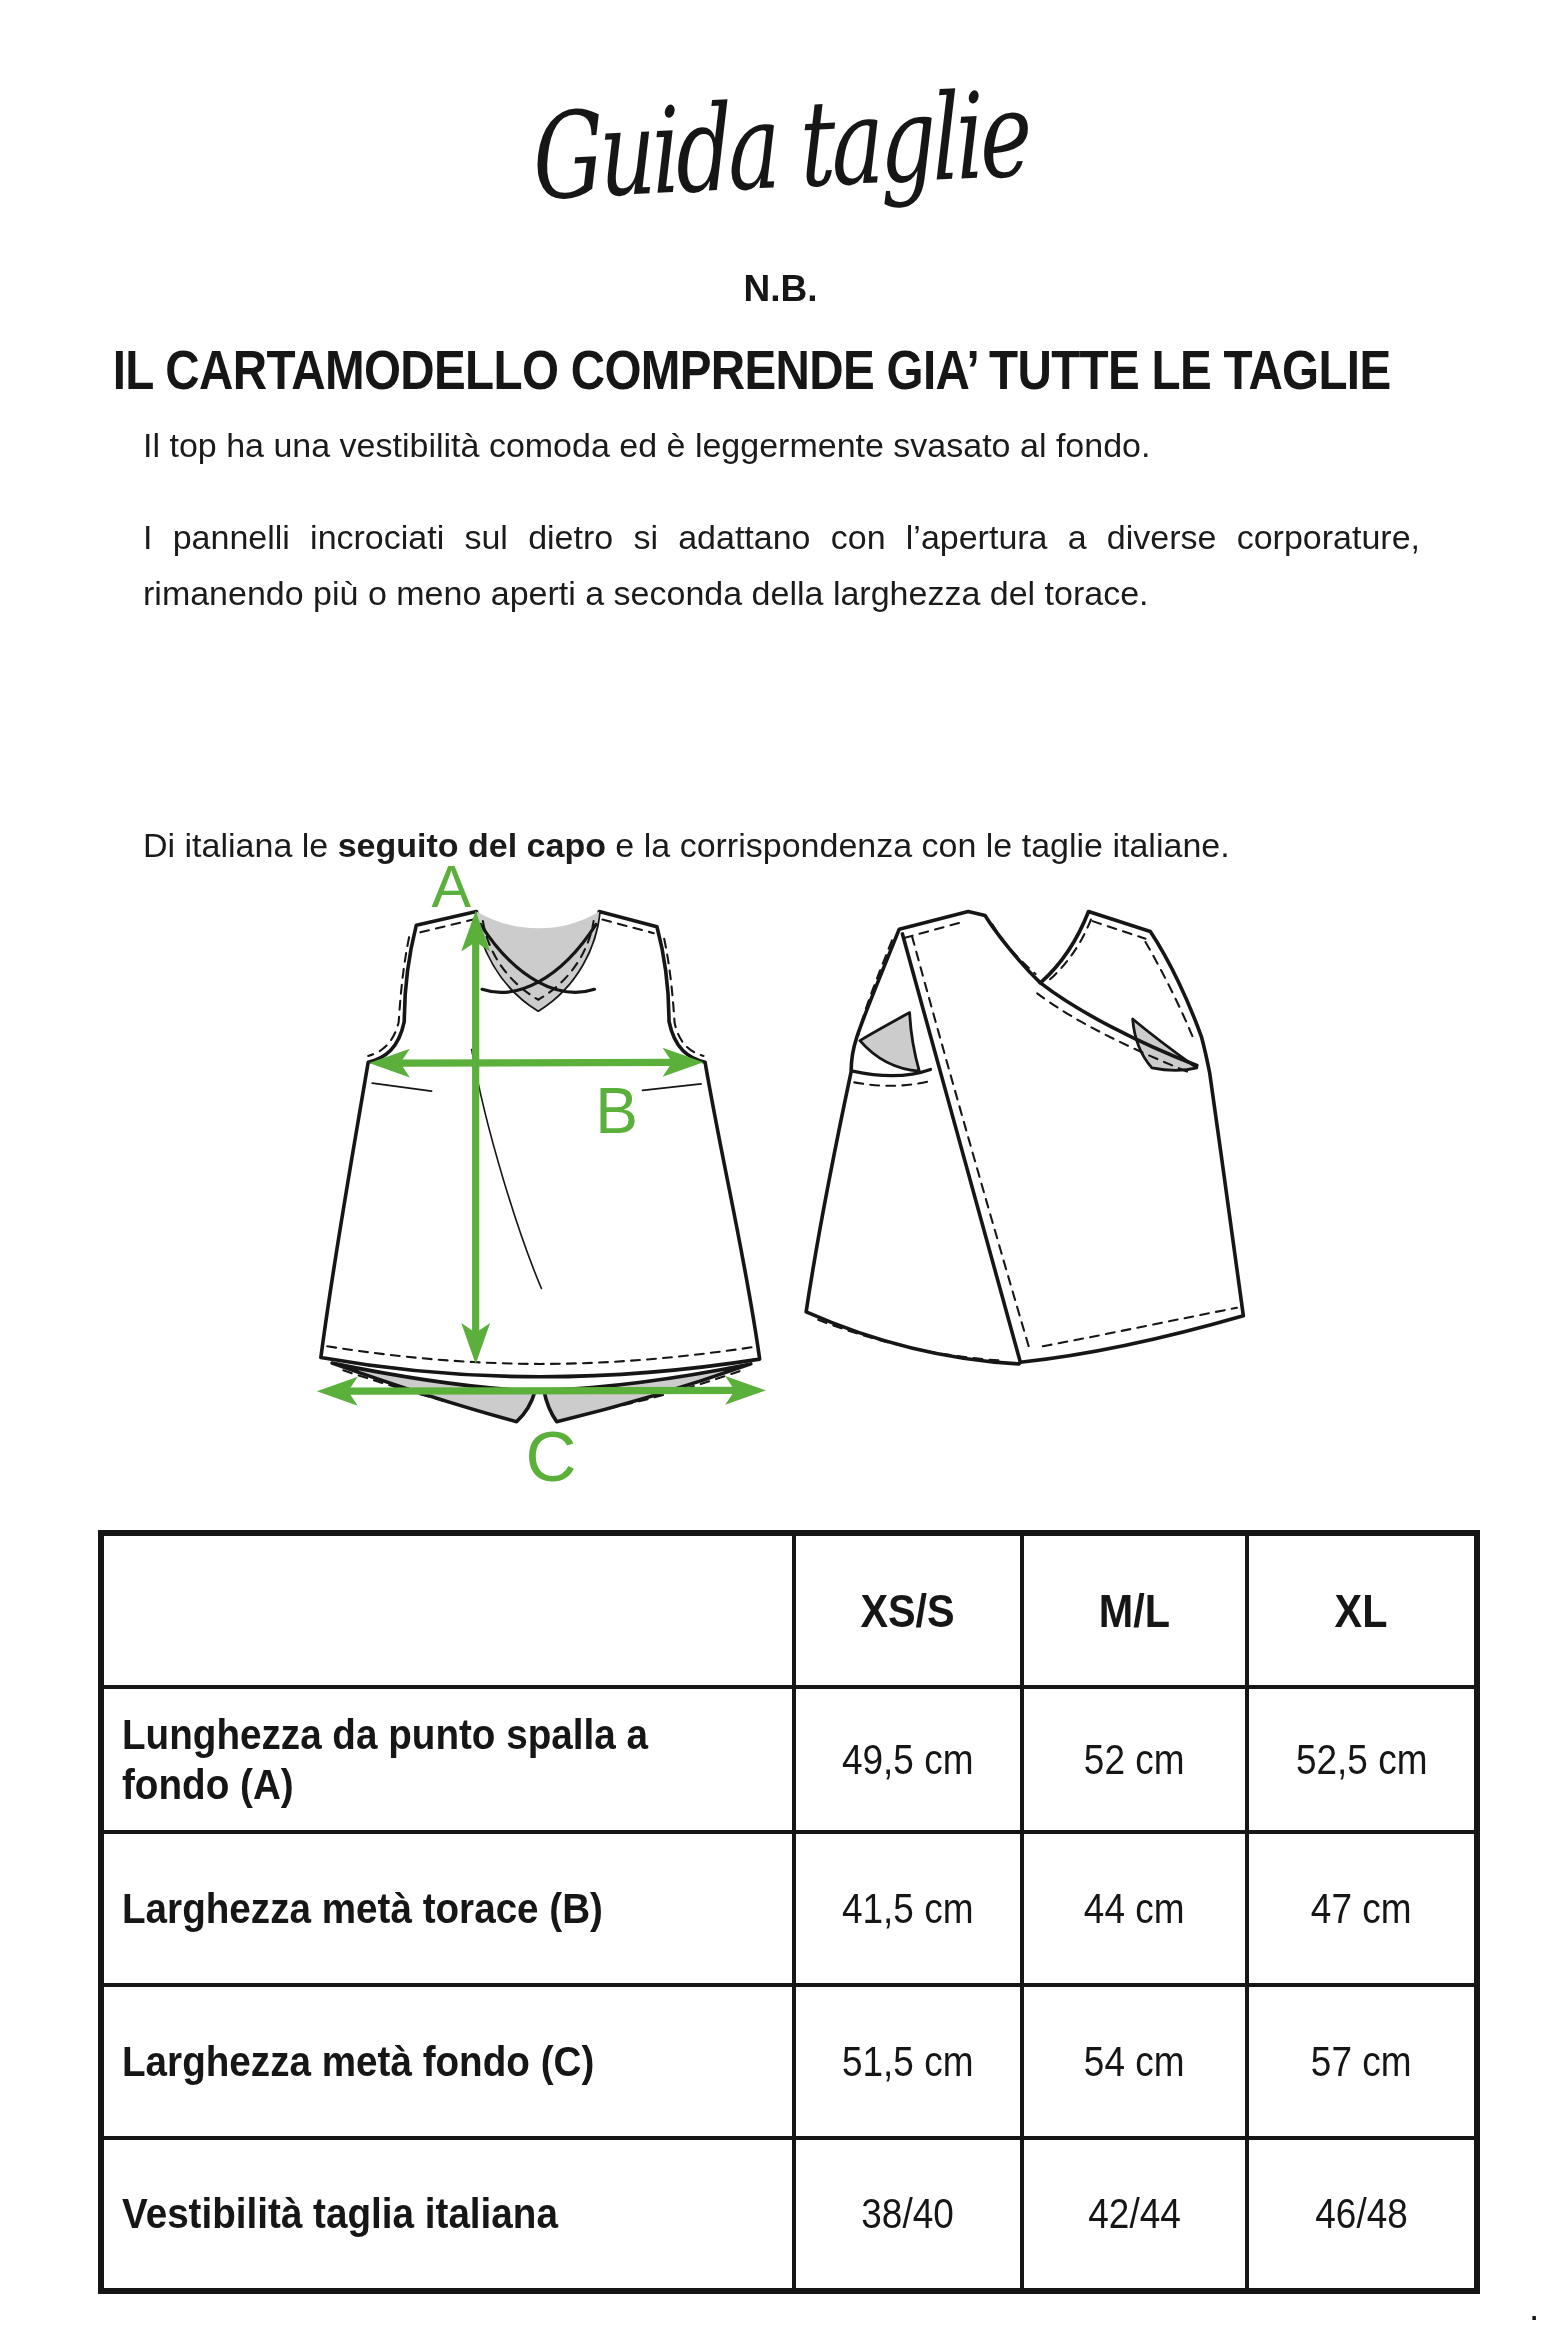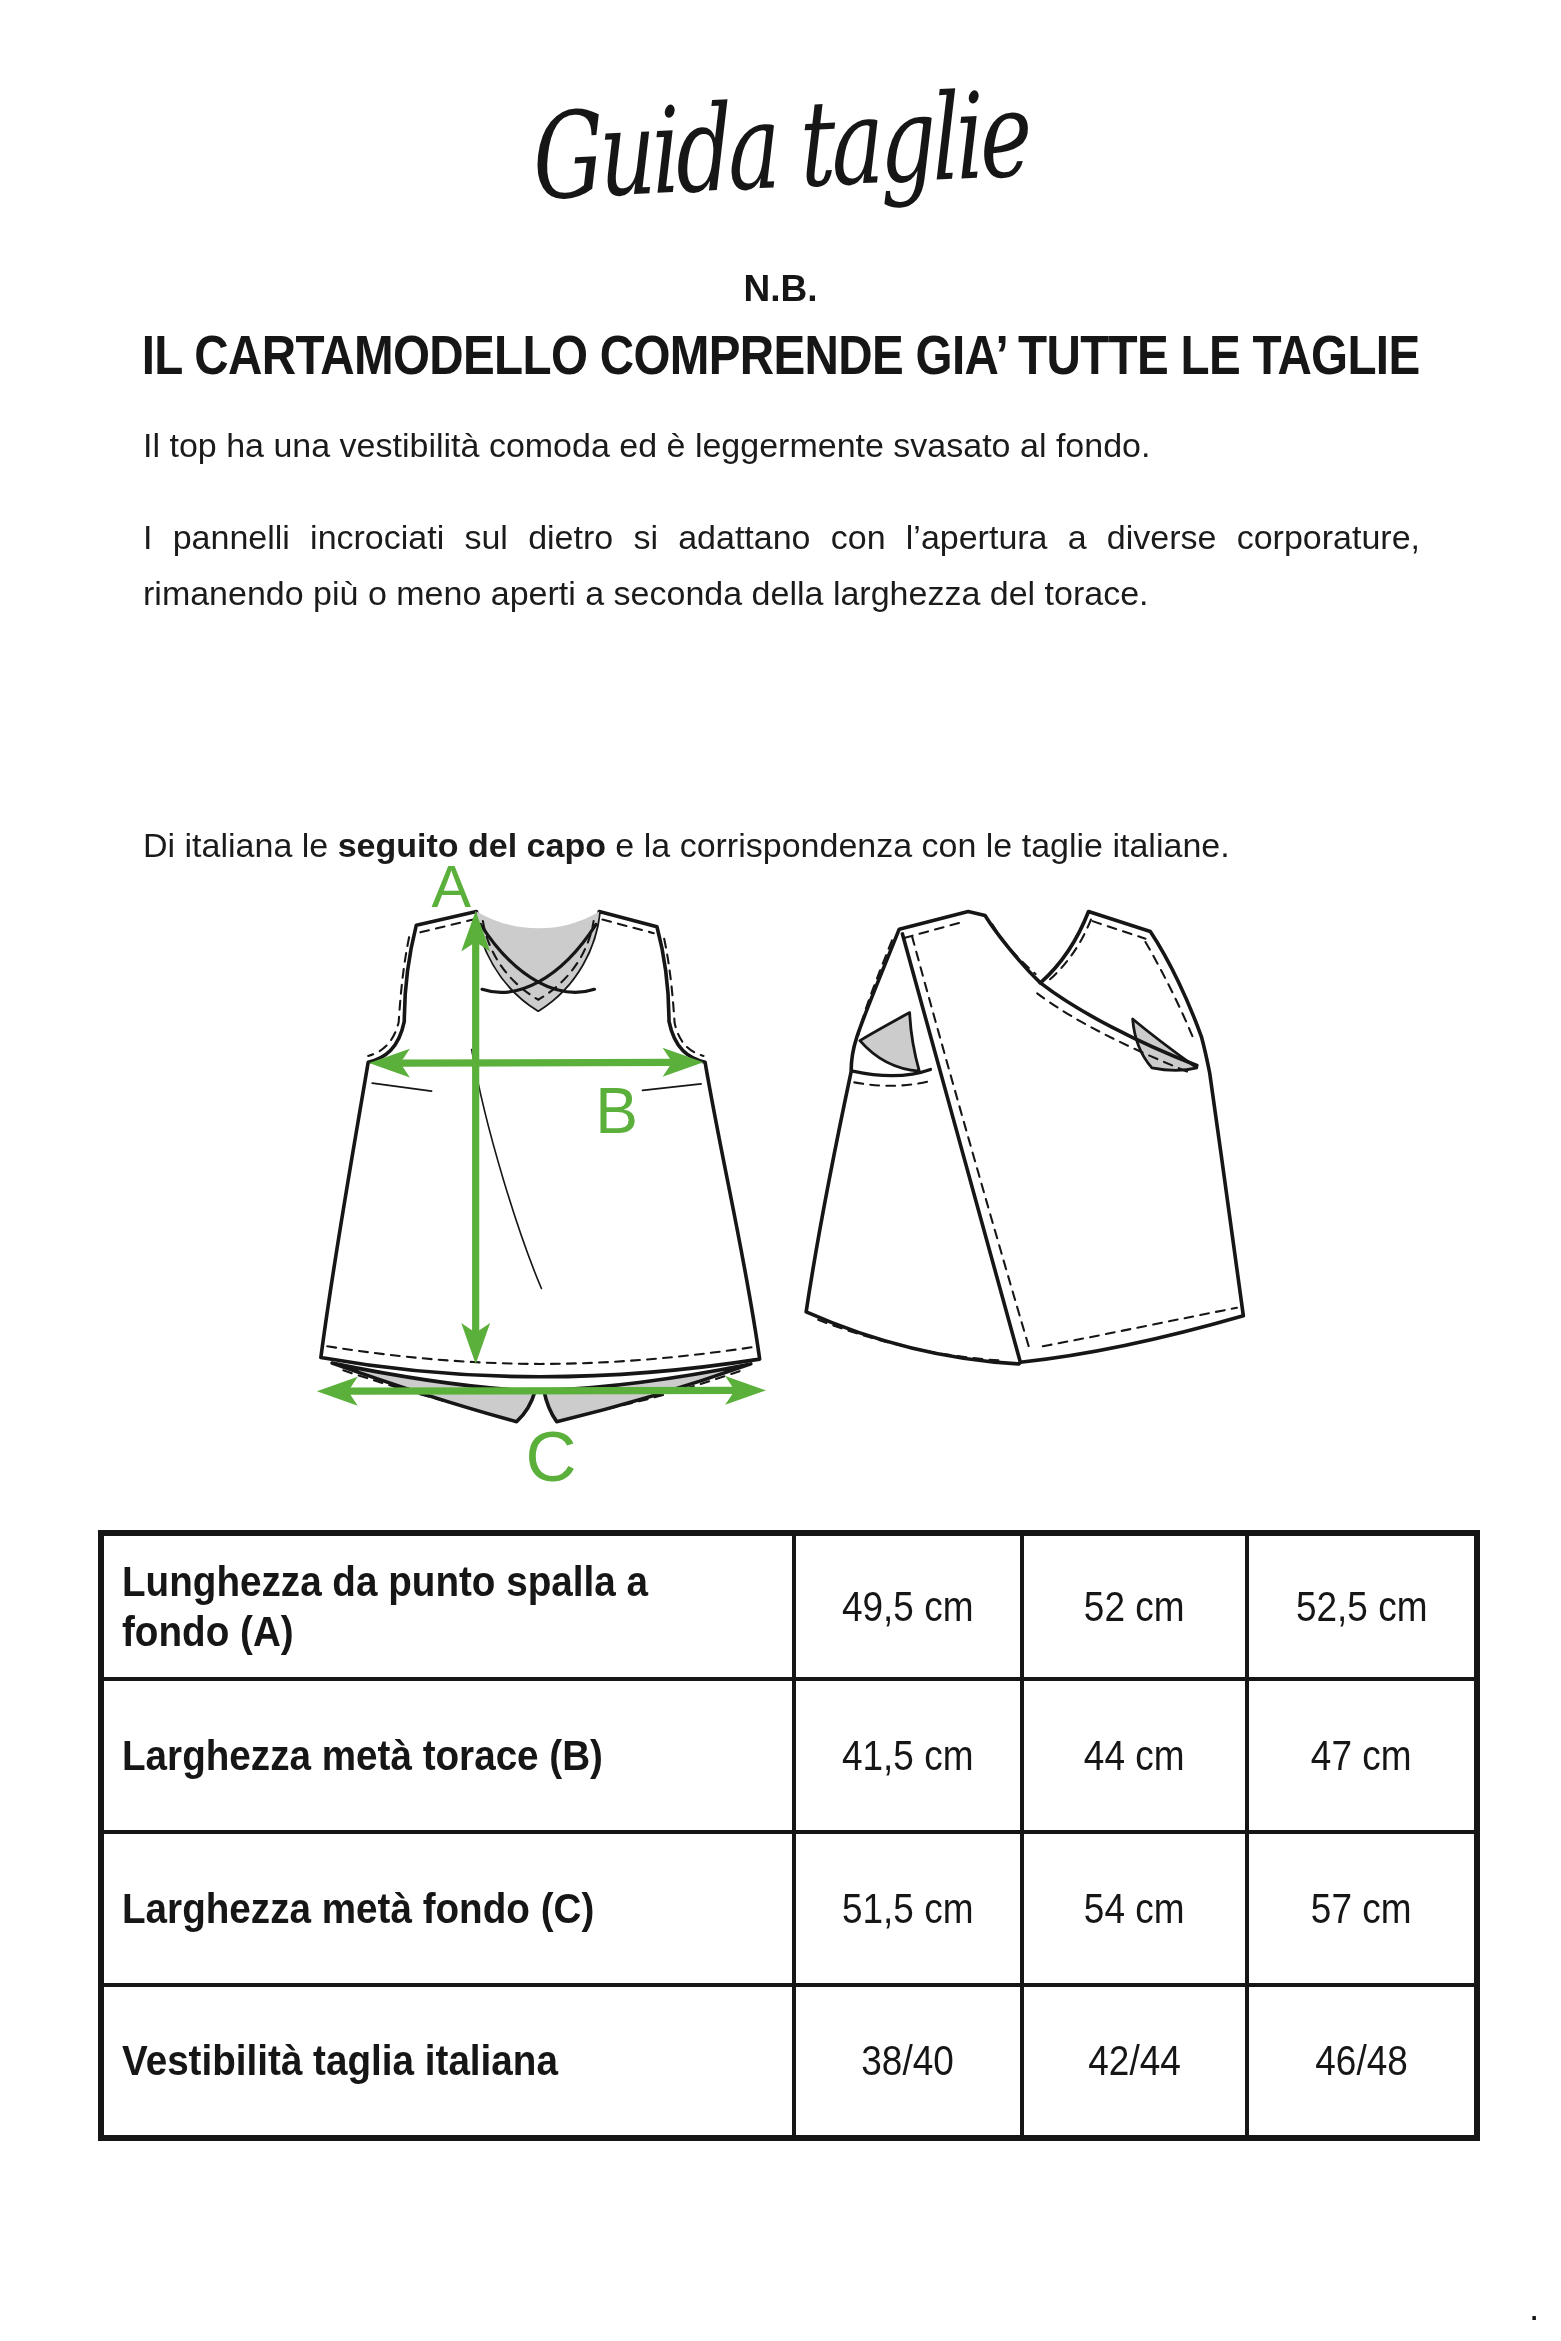--- a/index.html
+++ b/index.html
@@ -5,21 +5,21 @@
   html,body{margin:0;padding:0;background:#ffffff;}
   .page{position:relative;width:1561px;height:2342px;background:#fff;overflow:hidden;
         font-family:"Liberation Sans",sans-serif;color:#161616;}
 
   
   .script-title{position:absolute;top:77px;left:0;width:100%;text-align:center;}
   .script-title span{display:inline-block;font-family:"DejaVu Serif",serif;font-style:italic;
         font-size:119px;letter-spacing:-5.6px;transform:scaleX(.74) rotate(-2deg);transform-origin:center;}
   .nb{position:absolute;top:268px;left:0;width:100%;text-align:center;
         font-weight:bold;font-size:37px;}
-  .main-heading{position:absolute;top:322px;left:0;width:100%;text-align:center;white-space:nowrap;}
+  .main-heading{position:absolute;top:337px;left:0;width:100%;white-space:nowrap;}
   .main-heading span{display:inline-block;font-weight:bold;font-size:56px;
         transform:scaleX(.85);transform-origin:center;letter-spacing:-0.8px;}
 
   
   .para{position:absolute;left:143px;width:1277px;font-size:34px;line-height:56px;color:#1b1b1b;}
   .p1{top:417px;}
   .p2{top:509px;text-align:justify;}
   .p3{top:648px;text-align:justify;}
   .p4{top:817px;}
   .para b{font-weight:bold;}
@@ -149,20 +149,26 @@
   </svg>
 
   <table class="size-table">
     <colgroup>
       <col style="width:693px">
         <col style="width:228px">
         <col style="width:225px">
         <col style="width:230px">
     </colgroup>
     <tbody>
+        <tr>
+      <th class="size-col"></th>
+      <th class="size-col"><span>XS/S</span></th>
+      <th class="size-col"><span>M/L</span></th>
+      <th class="size-col"><span>XL</span></th>
+    </tr>
     <tr class="r0">
       <td class="rowlabel"><span>Lunghezza da punto spalla a fondo (A)</span></td>
       <td class="value"><span>49,5 cm</span></td>
       <td class="value"><span>52 cm</span></td>
       <td class="value"><span>52,5 cm</span></td>
     </tr>
     <tr class="r1">
       <td class="rowlabel"><span>Larghezza metà torace (B)</span></td>
       <td class="value"><span>41,5 cm</span></td>
       <td class="value"><span>44 cm</span></td>

